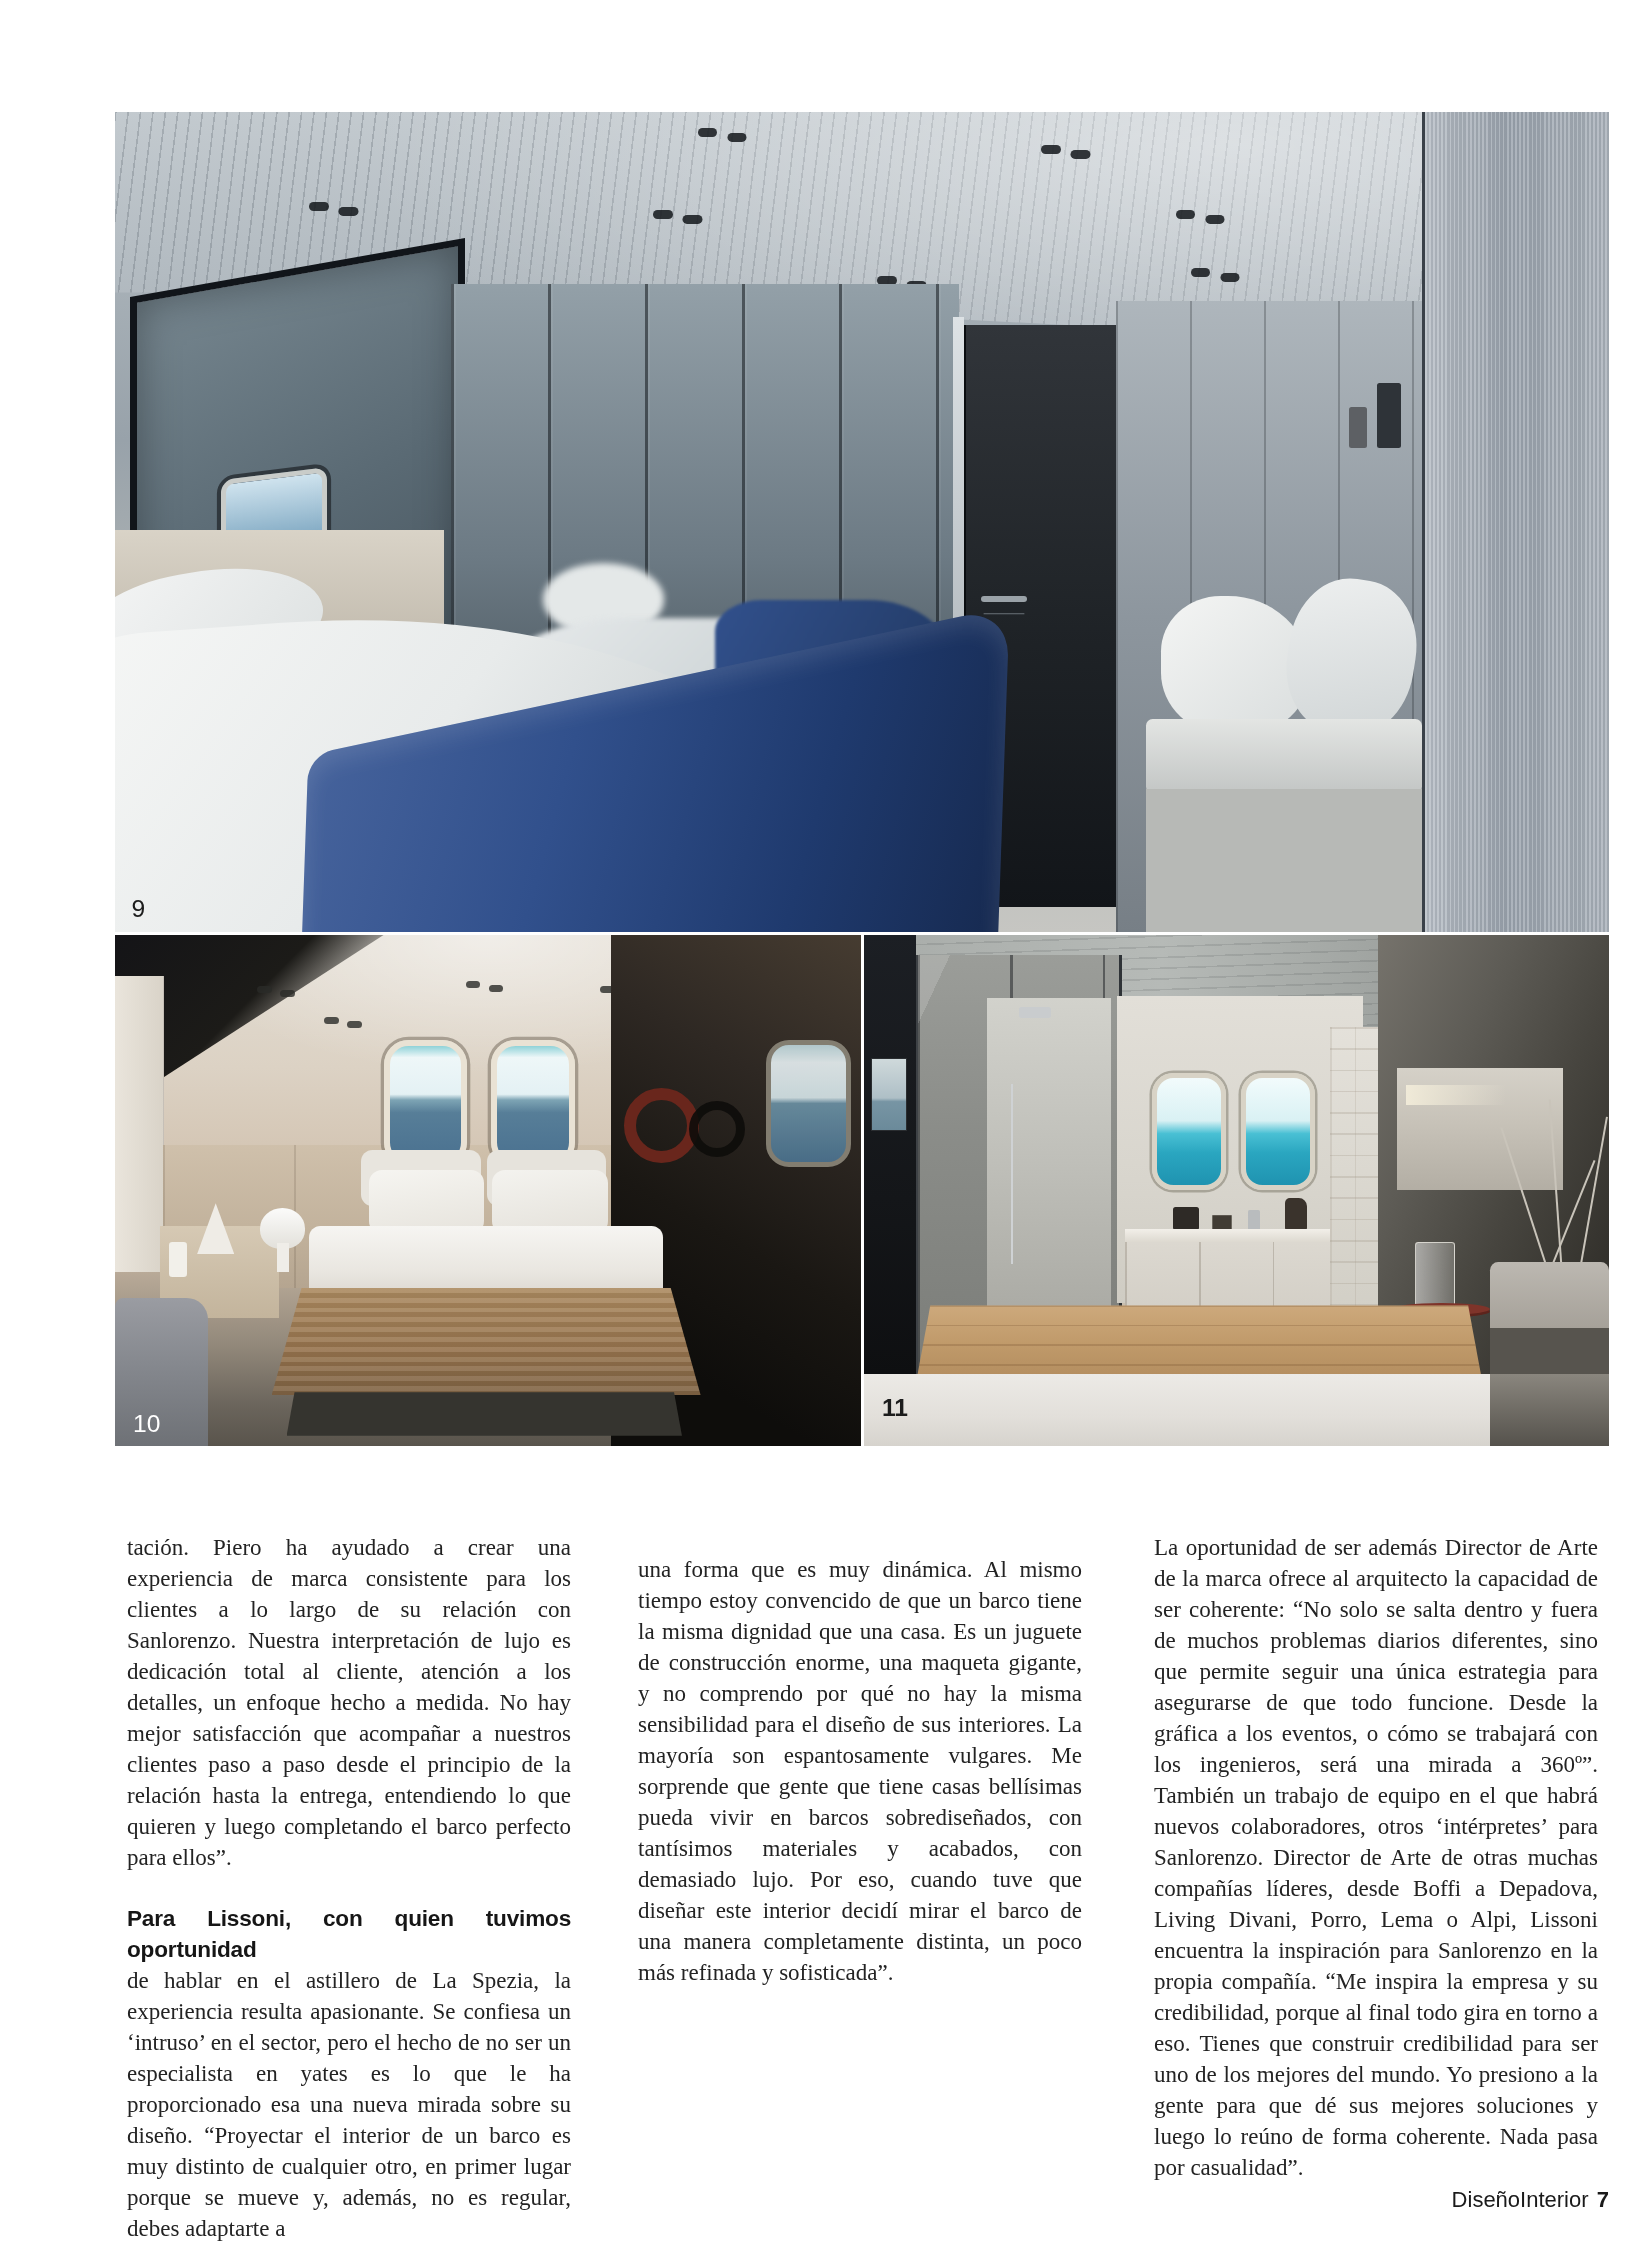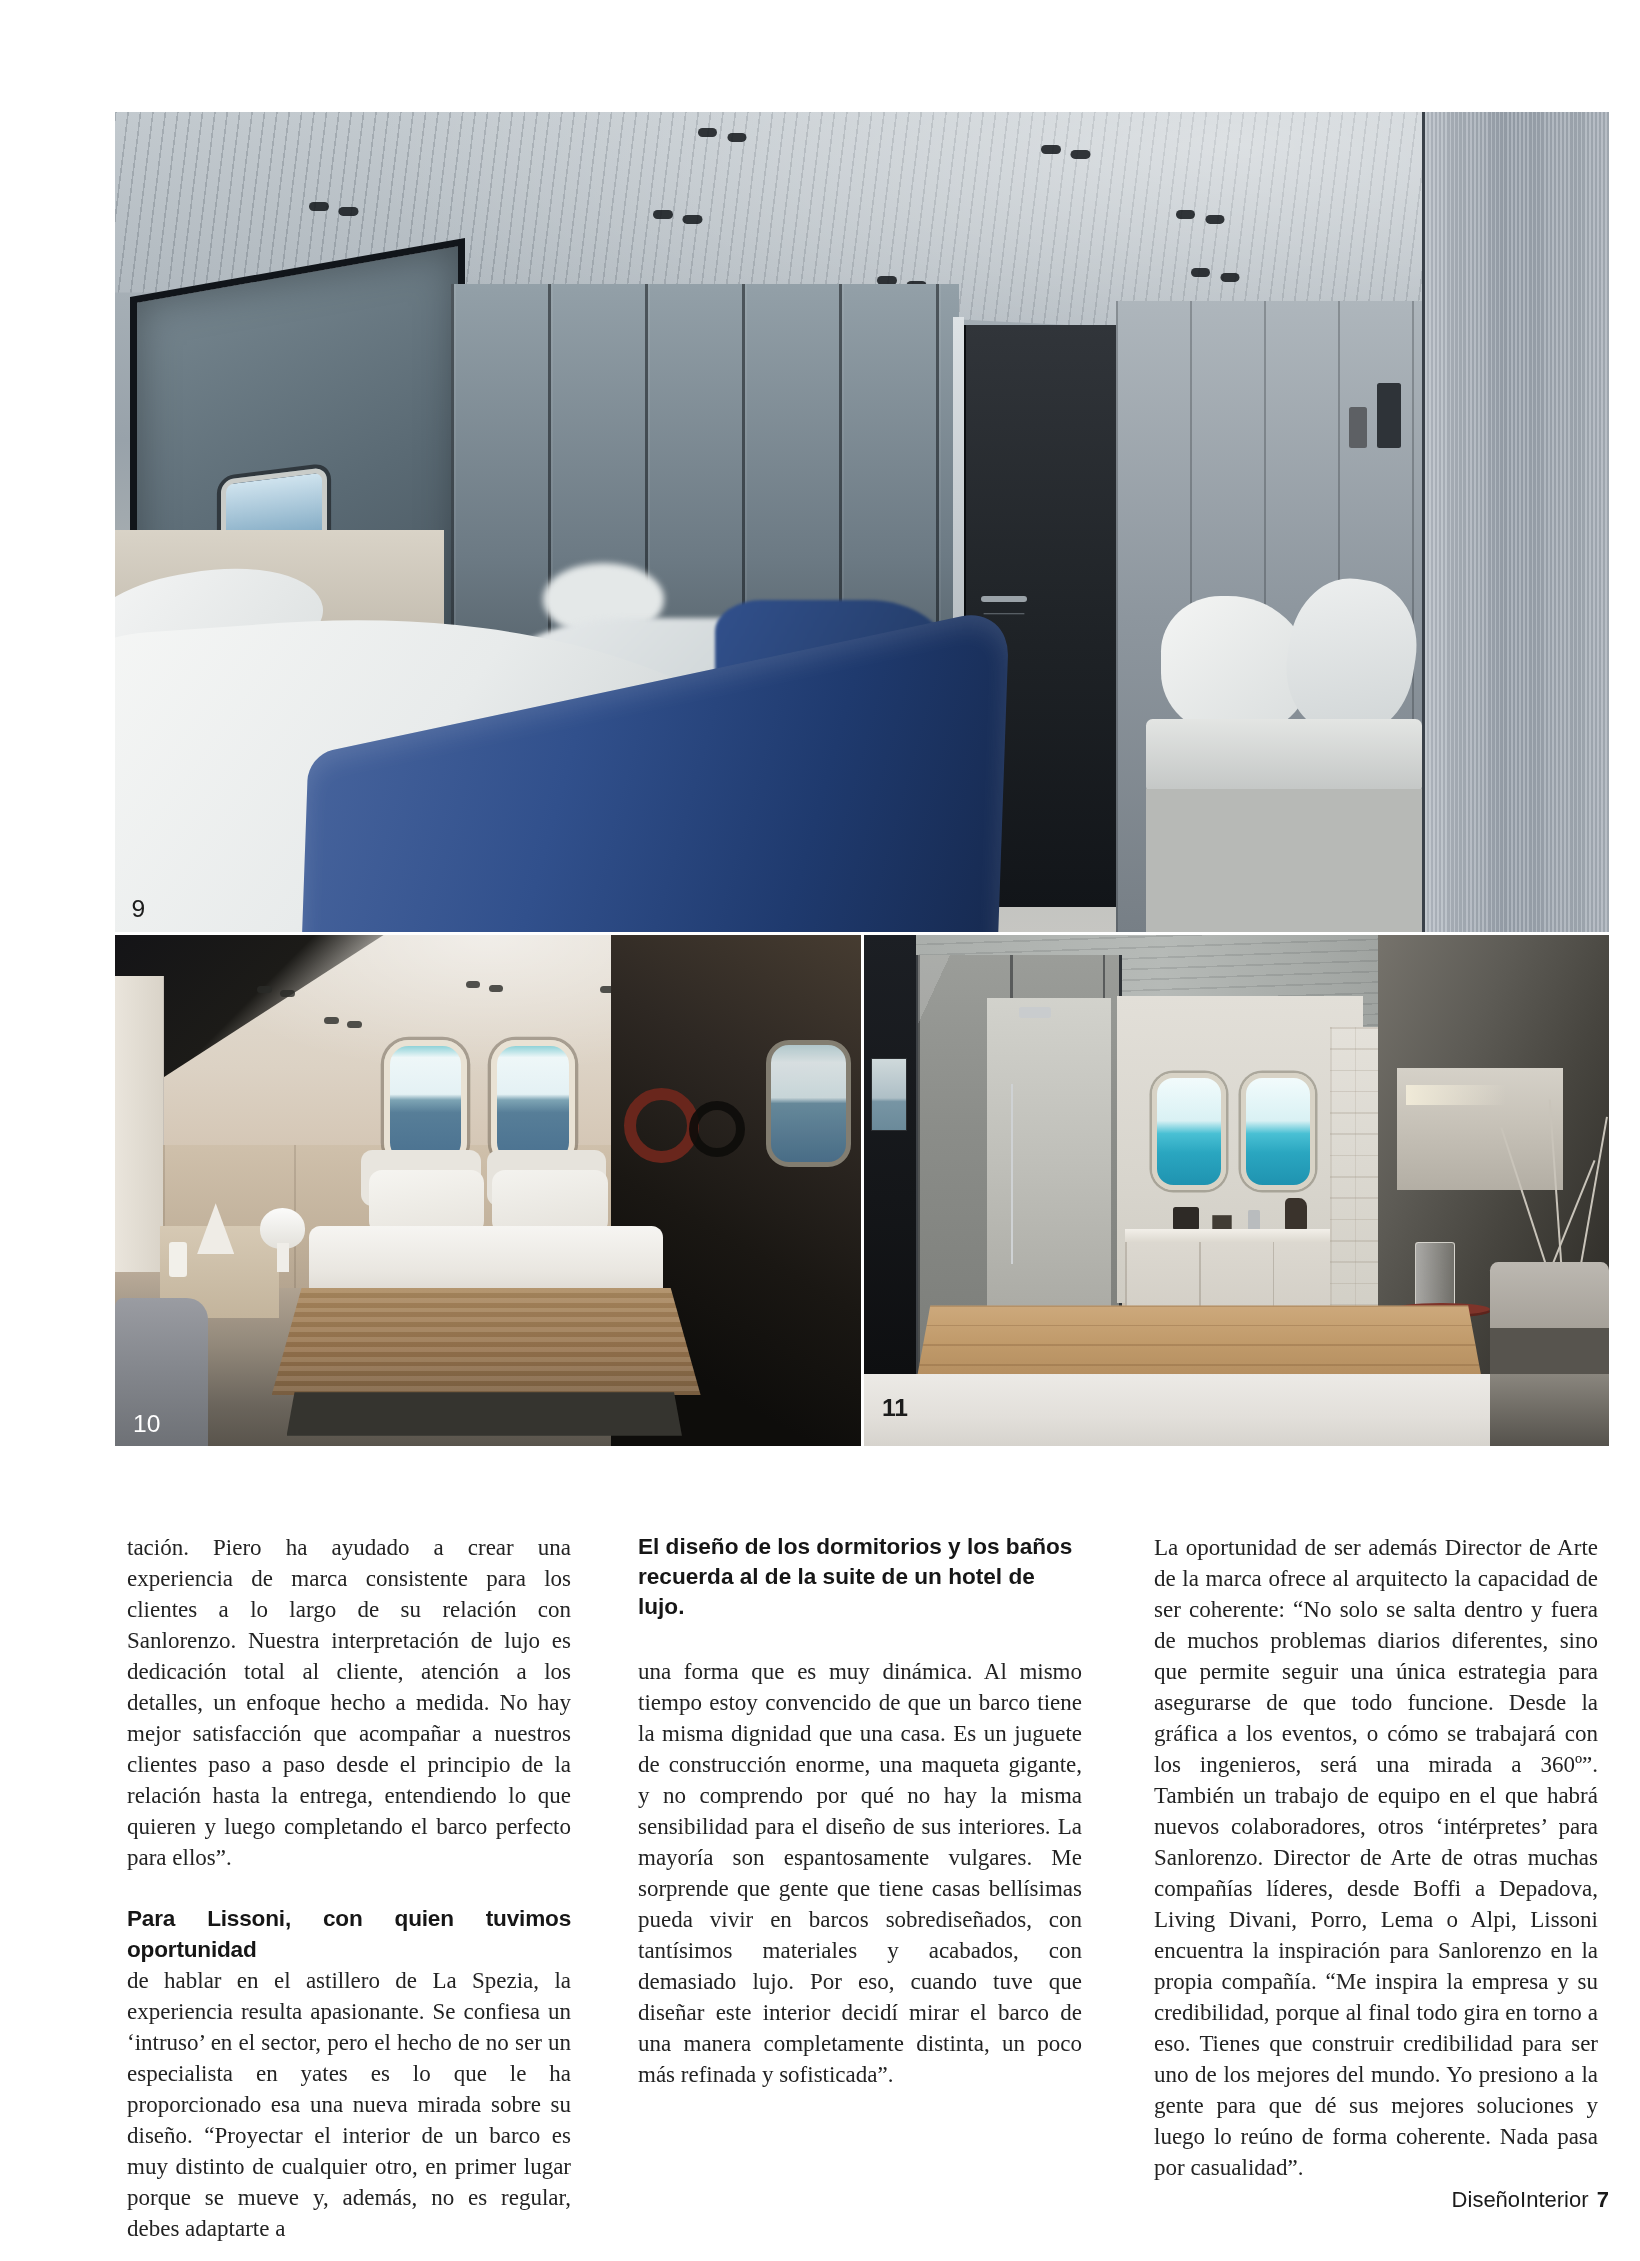--- a/index.html
+++ b/index.html
@@ -350,21 +350,20 @@
   <span class="photo-num" id="label11">11</span>
 </div>
 
 <div class="col" id="col1">
   <p>tación. Piero ha ayudado a crear una experiencia de marca consistente para los clientes a lo largo de su relación con Sanlorenzo. Nuestra interpretación de lujo es dedicación total al cliente, atención a los detalles, un enfoque hecho a medida. No hay mejor satisfacción que acompañar a nuestros clientes paso a paso desde el principio de la relación hasta la entrega, entendiendo lo que quieren y luego completando el barco perfecto para ellos”.</p>
   <p class="lead-para"><strong class="lead">Para Lissoni, con quien tuvimos oportunidad</strong><span>de hablar en el astillero de La Spezia, la experiencia resulta apasionante. Se confiesa un ‘intruso’ en el sector, pero el hecho de no ser un especialista en yates es lo que le ha proporcionado esa una nueva mirada sobre su diseño. “Proyectar el interior de un barco es muy distinto de cualquier otro, en primer lugar porque se mueve y, además, no es regular, debes adaptarte a</span></p>
 </div>
 
 <div class="col" id="col2">
   <div class="caption">
-    <p>El diseño de los dormitorios y los baños recuerda al de la suite de un hotel de lujo.</p>
   </div>
   <p class="body-start">una forma que es muy dinámica. Al mismo tiempo estoy convencido de que un barco tiene la misma dignidad que una casa. Es un juguete de construcción enorme, una maqueta gigante, y no comprendo por qué no hay la misma sensibilidad para el diseño de sus interiores. La mayoría son espantosamente vulgares. Me sorprende que gente que tiene casas bellísimas pueda vivir en barcos sobrediseñados, con tantísimos materiales y acabados, con demasiado lujo. Por eso, cuando tuve que diseñar este interior decidí mirar el barco de una manera completamente distinta, un poco más refinada y sofisticada”.</p>
 </div>
 
 <div class="col" id="col3">
   <p>La oportunidad de ser además Director de Arte de la marca ofrece al arquitecto la capacidad de ser coherente: “No solo se salta dentro y fuera de muchos problemas diarios diferentes, sino que permite seguir una única estrategia para asegurarse de que todo funcione. Desde la gráfica a los eventos, o cómo se trabajará con los ingenieros, será una mirada a 360º”. También un trabajo de equipo en el que habrá nuevos colaboradores, otros ‘intérpretes’ para Sanlorenzo. Director de Arte de otras muchas compañías líderes, desde Boffi a Depadova, Living Divani, Porro, Lema o Alpi, Lissoni encuentra la inspiración para Sanlorenzo en la propia compañía. “Me inspira la empresa y su credibilidad, porque al final todo gira en torno a eso. Tienes que construir credibilidad para ser uno de los mejores del mundo. Yo presiono a la gente para que dé sus mejores soluciones y luego lo reúno de forma coherente. Nada pasa por casualidad”.</p>
 </div>
 
 <div class="folio"><span>DiseñoInterior</span><span class="pg">7</span></div>
 

